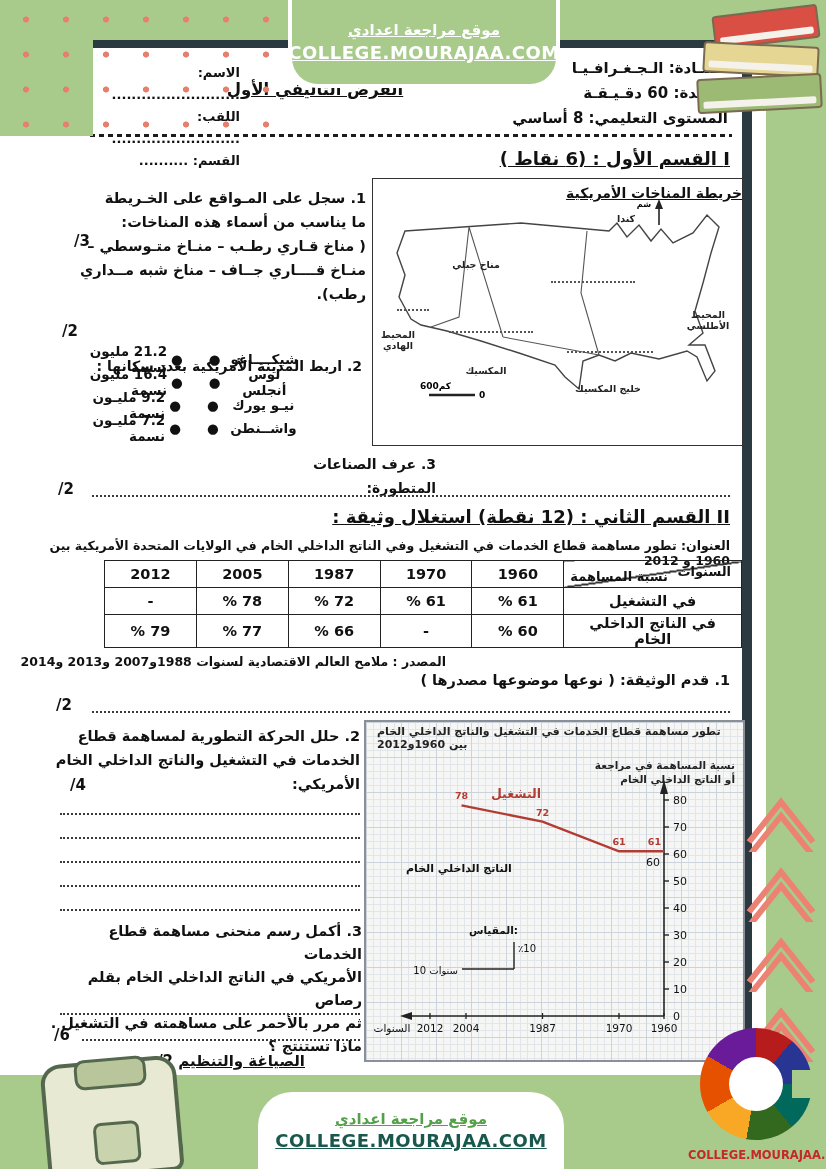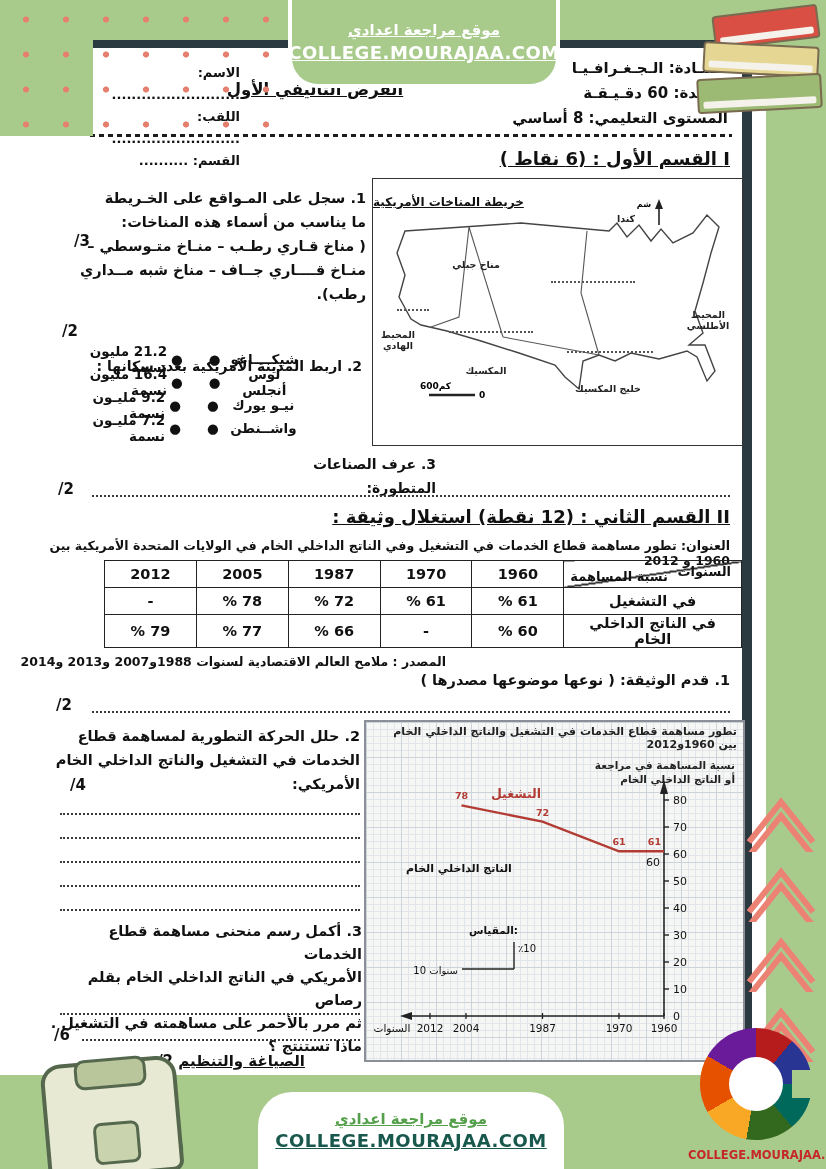--- a/index.html
+++ b/index.html
@@ -58,21 +58,21 @@
   .dashed-sep{height:3px;background:repeating-linear-gradient(90deg,#1c1c1c 0 5px,transparent 5px 9px);}
   .qtext{direction:rtl;text-align:right;font-weight:bold;font-size:14.5px;line-height:24px;}
   .heading{direction:rtl;font-weight:bold;font-size:18px;text-decoration:underline;}
   
   #meta{right:14px;top:8px;text-align:right;direction:rtl;font-weight:bold;font-size:15px;line-height:25px;}
   #exam-title{left:222px;top:32px;width:186px;text-align:center;font-weight:bold;font-size:16.5px;
               text-decoration:underline;direction:rtl;}
   #fields{left:90px;top:14px;width:150px;direction:rtl;font-weight:bold;font-size:13px;line-height:22px;text-align:right;}
   
   #map-box{left:372px;top:130px;width:369px;height:266px;border:1.6px solid #333;background:#fff;}
-  #map-title{position:absolute;top:16px;left:0;width:100%;text-align:left;font-weight:bold;font-size:12px;
+  #map-title{position:absolute;top:6px;left:0;width:100%;text-align:right;font-weight:bold;font-size:14px;
              text-decoration:underline;direction:rtl;}
   .map-label{position:absolute;font-size:9.5px;font-weight:bold;direction:rtl;text-align:center;color:#222;}
   .map-blank{position:absolute;border-bottom:2.2px dotted #555;height:2px;}
   
   #match{left:58px;top:299px;width:246px;direction:rtl;font-weight:bold;font-size:13.5px;}
   #match .row{display:flex;align-items:center;height:23px;}
   #match .city{width:86px;text-align:center;}
   #match .b1{margin:0 4px 0 26px;}
   #match .pop{direction:rtl;unicode-bidi:isolate;margin-right:4px;}
   
@@ -82,21 +82,21 @@
           background:linear-gradient(to top left,transparent calc(50% - 1px),#333 calc(50% - 1px),#333 calc(50% + 1px),transparent calc(50% + 1px));}
   td.diag .t{position:absolute;top:3px;right:10px;font-size:13px;}
   td.diag .b{position:absolute;bottom:3px;left:6px;font-size:13px;}
   td.yr{width:88px;font-size:15px;}
   td.rowlabel{font-size:13.5px;}
   
   #chart-box{left:364px;top:672px;width:377px;height:338px;border:2px solid #8a8f98;background:#f6f7f4;
      background-image:linear-gradient(#cdd3db 1px,transparent 1px),linear-gradient(90deg,#cdd3db 1px,transparent 1px),
                       linear-gradient(#e2e6ea 1px,transparent 1px),linear-gradient(90deg,#e2e6ea 1px,transparent 1px);
      background-size:35px 35px,35px 35px,7px 7px,7px 7px;}
-  #chart-title{position:absolute;top:3px;right:6px;width:360px;direction:rtl;text-align:right;font-size:11px;font-weight:bold;color:#222;}
+  #chart-title{position:absolute;top:3px;right:6px;width:360px;direction:rtl;text-align:left;font-size:11px;font-weight:bold;color:#222;}
   #chart-ylab{position:absolute;top:36px;right:8px;direction:rtl;text-align:right;font-size:10.5px;font-weight:bold;line-height:14px;color:#222;}
   #chart-svg{position:absolute;left:0;top:0;}
 </style>
 </head>
 <body>
 
 <div class="abs" id="white-strip"></div>
 <div class="abs" id="doc"></div>
 <div class="abs" id="corner-patch"></div>
 <div class="abs" id="dots"></div>

